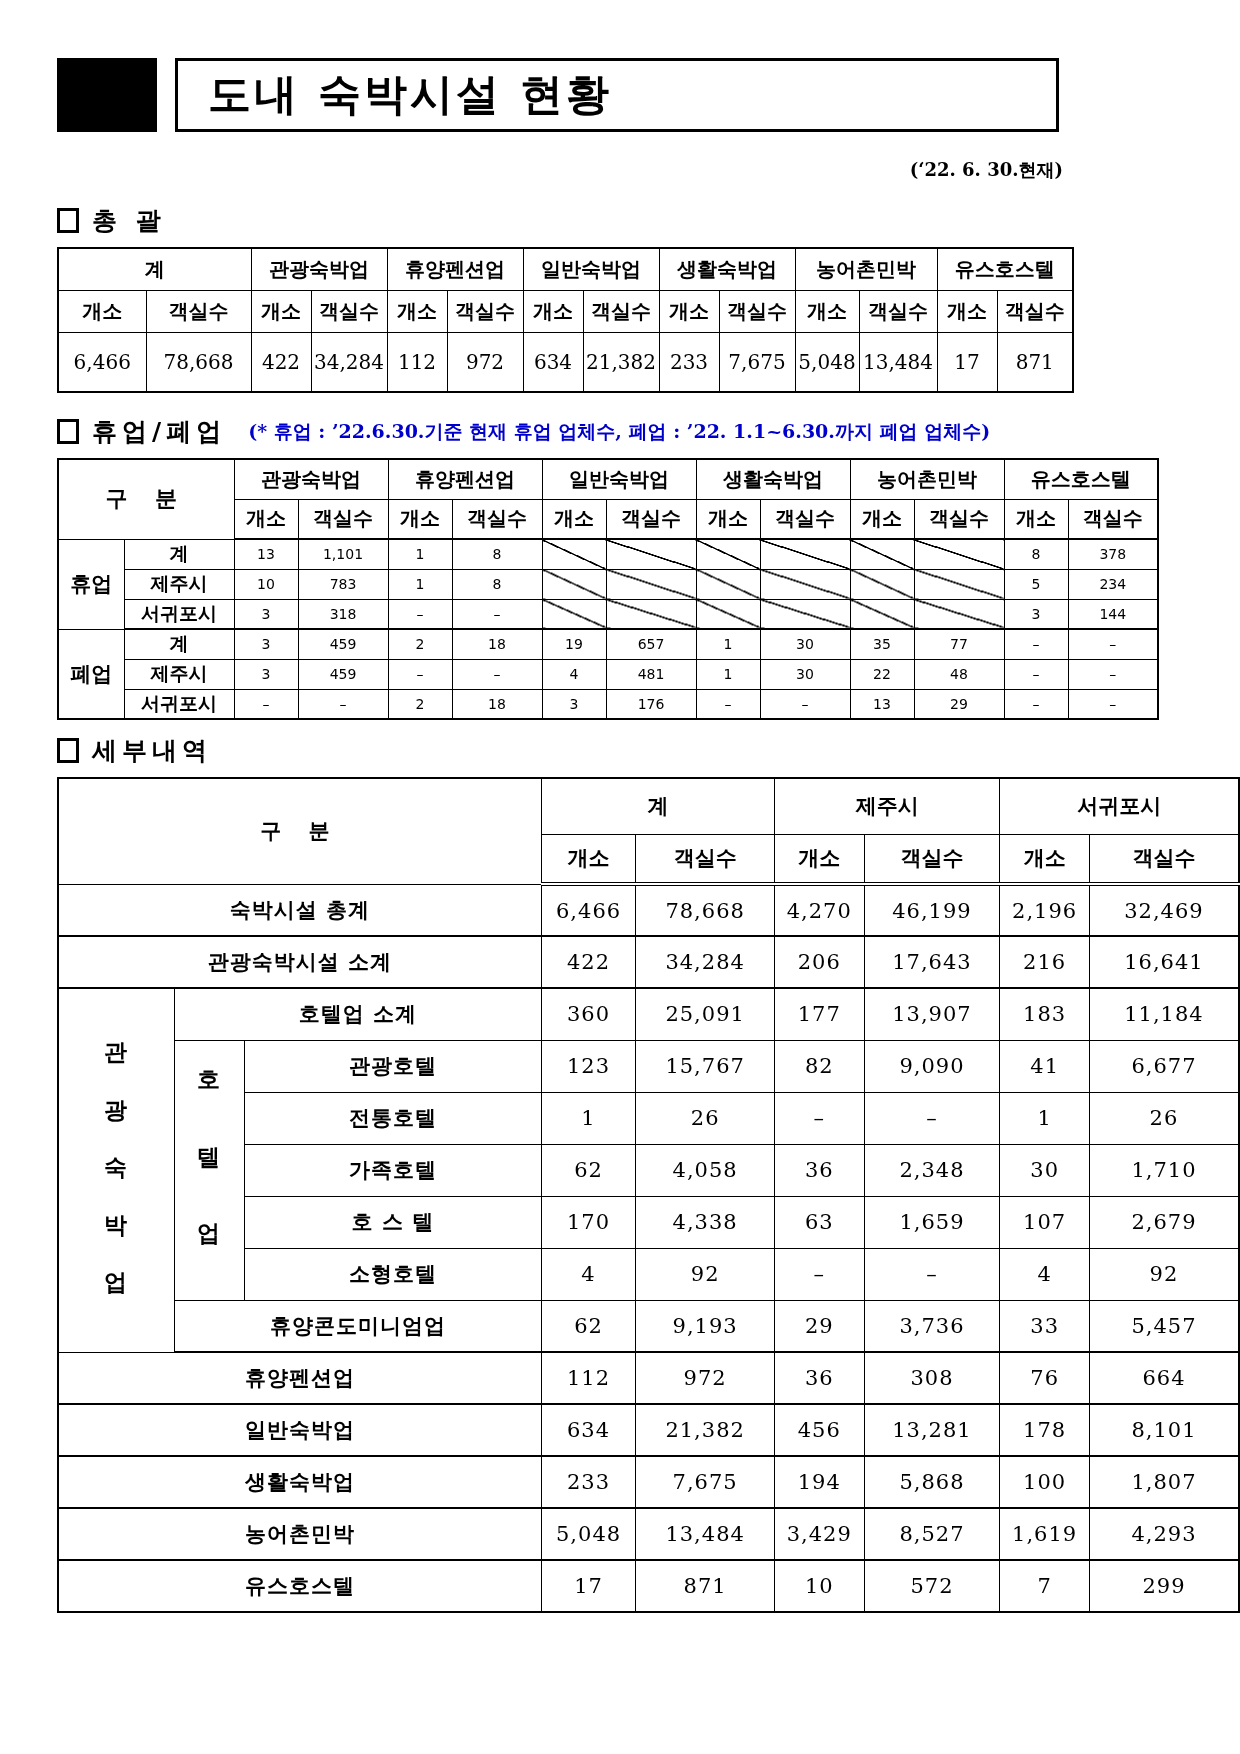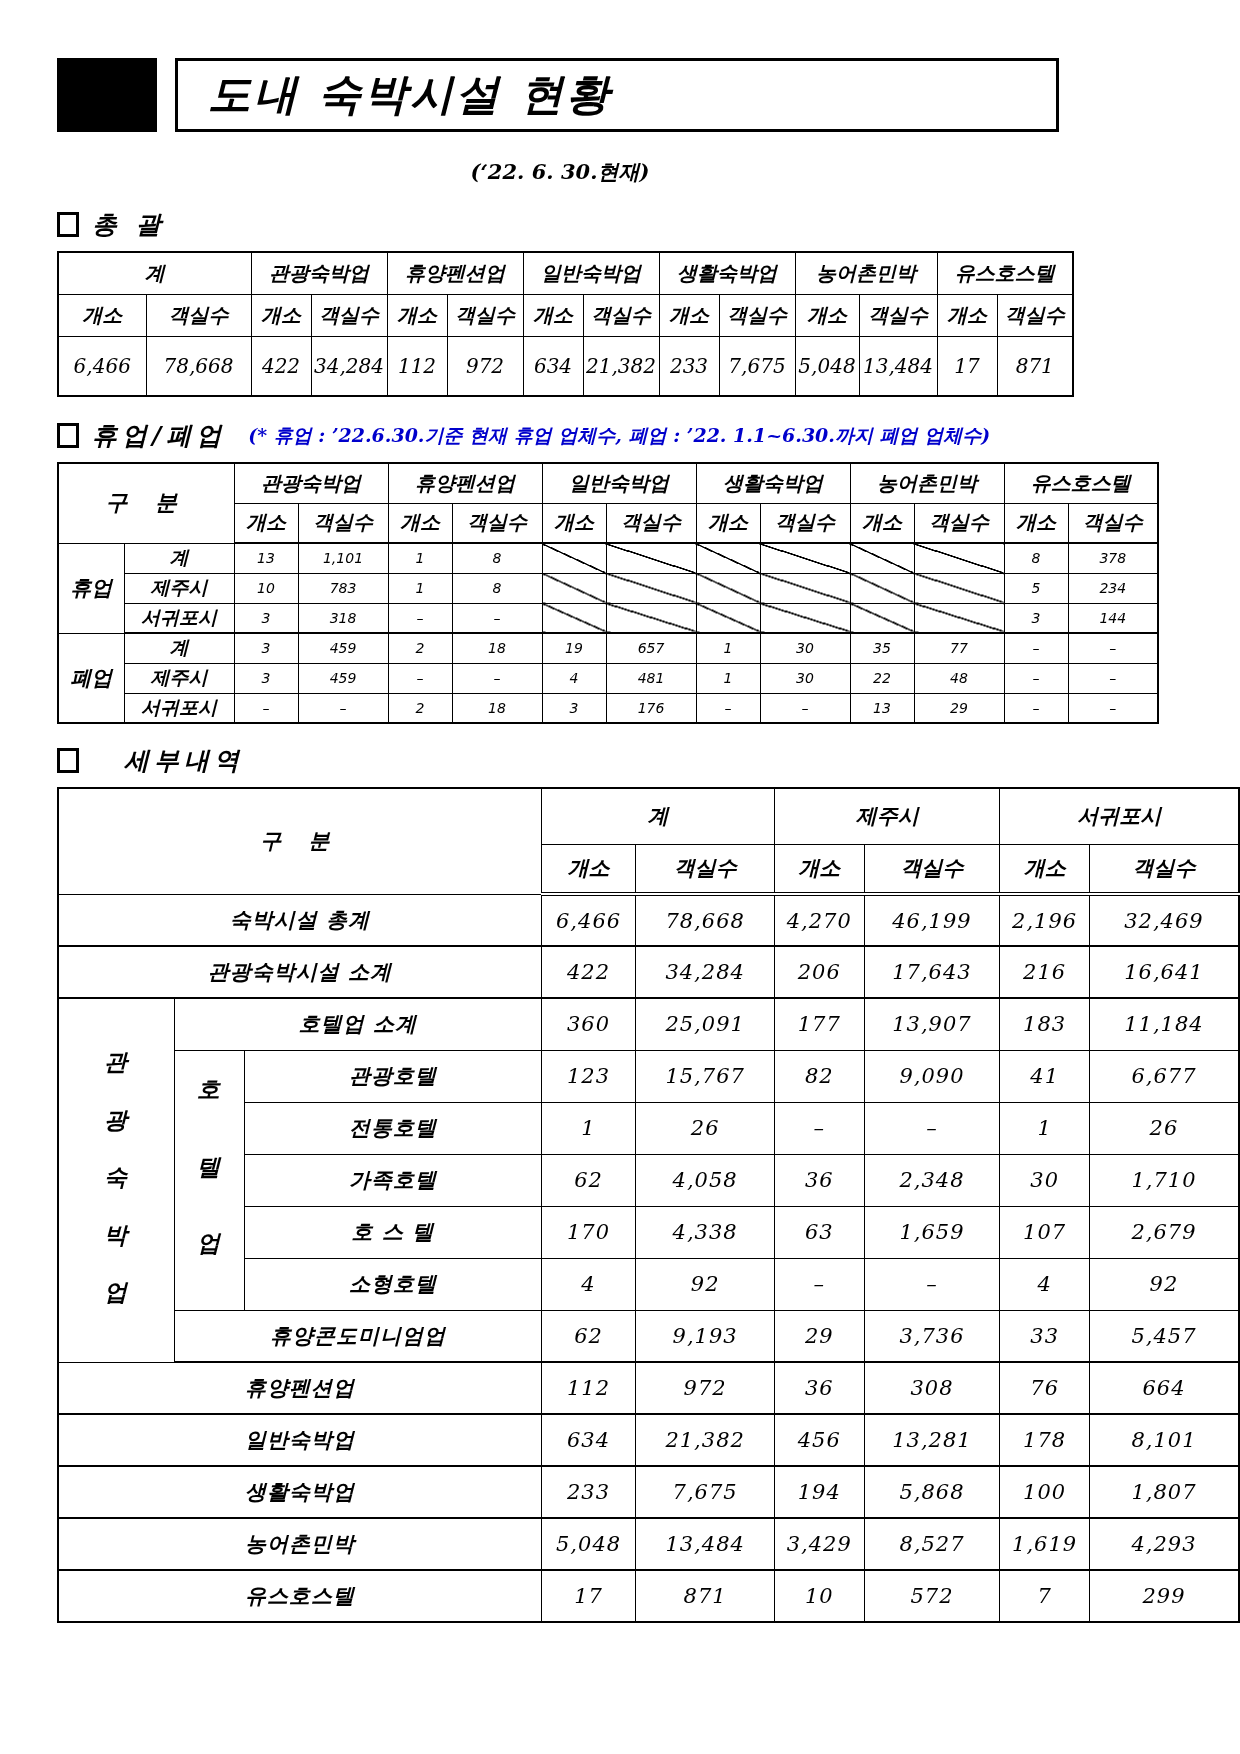--- a/index.html
+++ b/index.html
@@ -1,35 +1,35 @@
 <!DOCTYPE html>
 <html><head>
 <meta charset="utf-8">
 <style>
   html,body{margin:0;padding:0;background:#ffffff;}
   body{
     width:1240px;height:1754px;overflow:hidden;position:relative;
     font-family:"DejaVu Serif","Liberation Serif",serif;color:#000;
   }
-  .page{padding:58px 0 0 57px;font-style:italic;}
+  .page{padding:58px 0 0 57px;}
 
   
   .title-row{display:flex;align-items:stretch;}
   .title-black{width:100px;height:74px;background:#000;margin-right:18px;}
   .title-box{
     box-sizing:border-box;width:884px;height:74px;border:3px solid #000;
     display:flex;align-items:center;padding-left:30px;
   }
   .title-text{
     font-family:"DejaVu Sans","Liberation Sans",sans-serif;
     font-weight:bold;font-size:43px;letter-spacing:3px;
   }
 
   
-  .date-line{width:1006px;text-align:center;font-weight:bold;font-size:21px;margin-top:26px;}
+  .date-line{width:1006px;text-align:right;font-weight:bold;font-size:18px;margin-top:26px;}
 
   
   .sec-head{display:flex;align-items:center;margin-top:22px;margin-bottom:10px;}
   .sq{width:16px;height:19px;border:3px solid #000;display:inline-block;margin-right:13px;flex:none;}
   .sec-title{font-size:25px;font-weight:bold;letter-spacing:5px;white-space:nowrap;}
   .sec-note{
     color:#0000cc;font-weight:bold;font-size:19px;margin-left:22px;white-space:nowrap;
     letter-spacing:0px;
   }
 
@@ -68,21 +68,21 @@
   .t3 tr.thick td{border-bottom:2px solid #000;}
   .corner{font-weight:bold;font-size:22px;letter-spacing:10px;}
   td.vcell{padding:0;}
   .vtext{
     writing-mode:vertical-rl;text-orientation:upright;
     font-weight:bold;font-size:23px;display:inline-block;line-height:1;
   }
   .vtext.tourism{letter-spacing:1.5em;}
   .vtext.hotel{letter-spacing:2.3em;}
 
-  .mt14{margin-top:20px;gap:32px;}
+  .mt14{margin-top:14px;}
 </style>
 </head>
 <body>
 
 <div class="page">
 
   <div class="title-row">
     <div class="title-black"></div>
     <div class="title-box">
       <span class="title-text">도내 숙박시설 현황</span>

